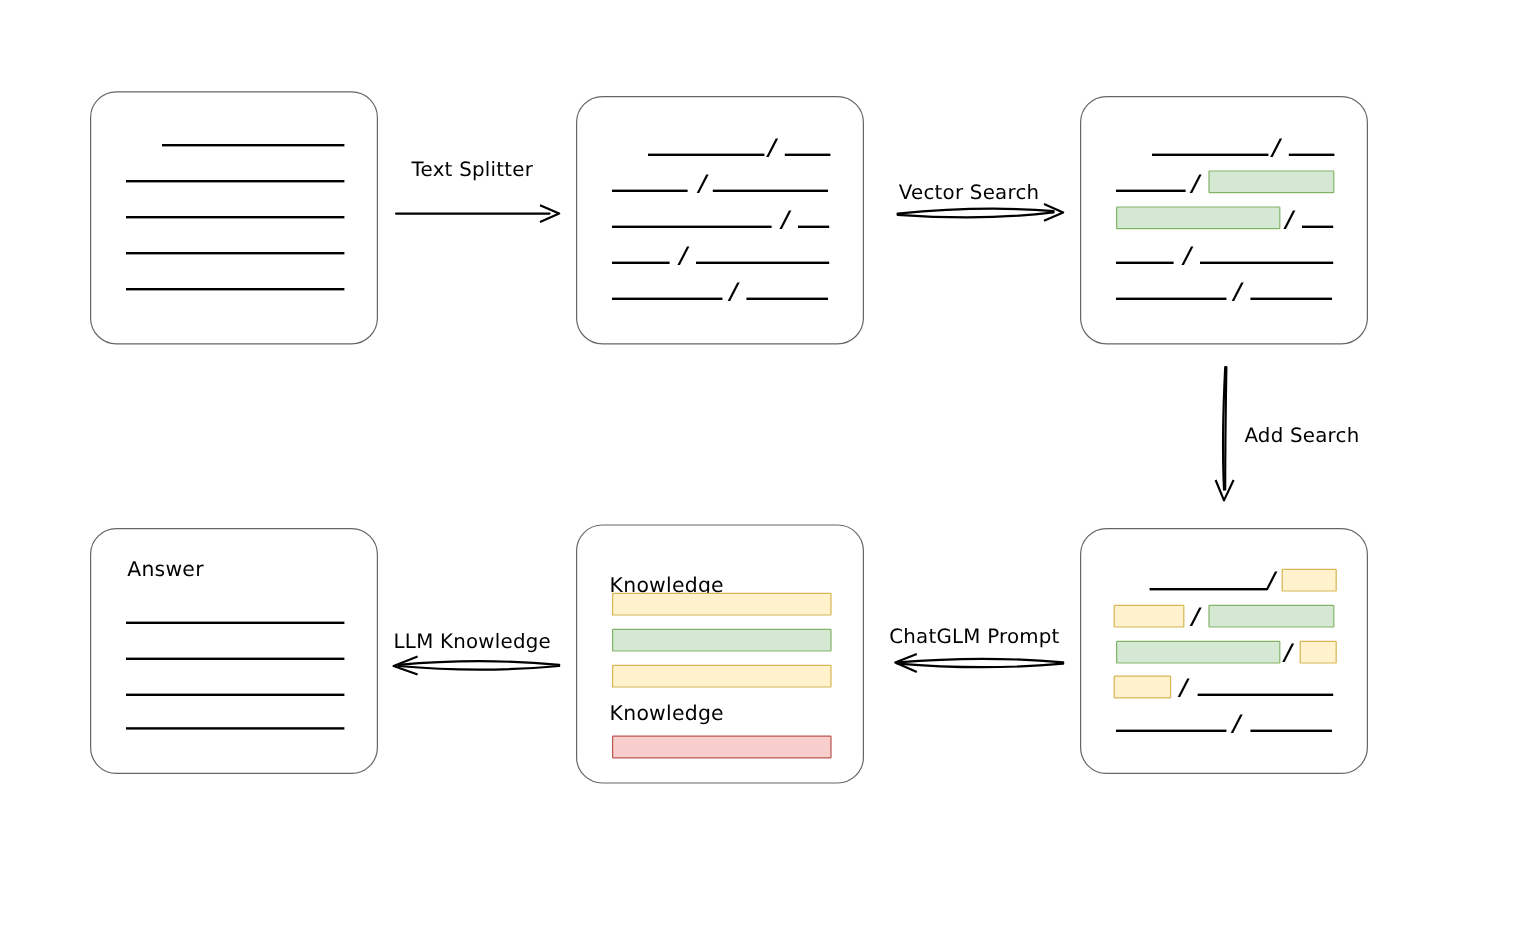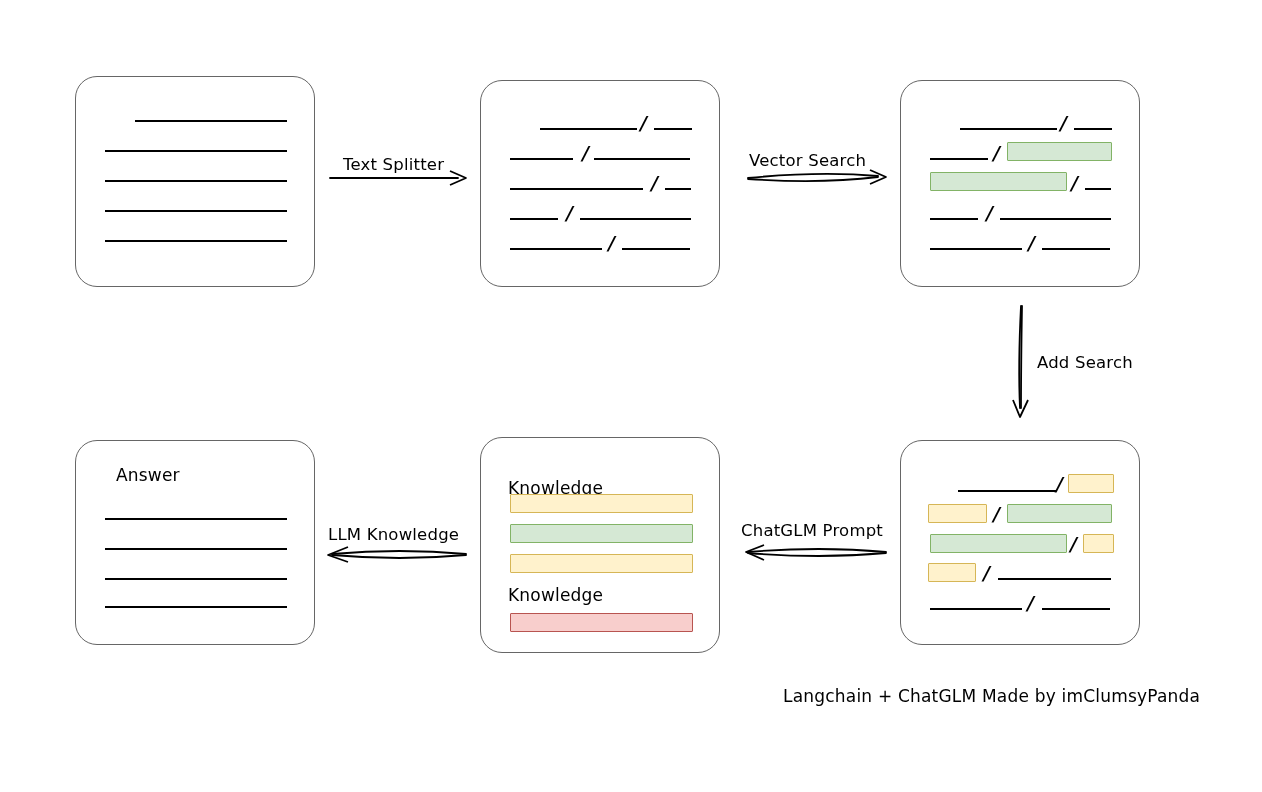--- a/index.html
+++ b/index.html
@@ -117,21 +117,21 @@
       <path d="M764,545 L746,552 L764,560" stroke="#000" stroke-width="1.8" fill="none" stroke-linejoin="round"></path>
     </g>
 
     <g>
       <path d="M466,554 Q400,548 332,554" stroke="#000" stroke-width="1.8" fill="none" stroke-linecap="round"></path>
       <path d="M466,555 Q400,561 332,555" stroke="#000" stroke-width="1.8" fill="none" stroke-linecap="round"></path>
       <path d="M348,547 L328,555 L348,562" stroke="#000" stroke-width="1.8" fill="none" stroke-linejoin="round"></path>
     </g>
   </svg>
 
-  <div class="edge-label" style="left:343px; top:155px;text-align:right;">Text Splitter</div>
+  <div class="edge-label" style="left:343px; top:132px;text-align:right;">Text Splitter</div>
   <div class="edge-label" style="left:749px; top:151px;">Vector Search</div>
   <div class="edge-label" style="left:1037px; top:353px;">Add Search</div>
   <div class="edge-label" style="left:741px; top:521px;">ChatGLM Prompt</div>
   <div class="edge-label" style="left:328px; top:525px;">LLM Knowledge</div>
 
   <div class="node-box" style="left:75px; top:76px; width:240px; height:211px;"></div>
   <div class="rule" style="left:135px; top:120px; width:152px;"></div>
   <div class="rule" style="left:105px; top:150px; width:182px;"></div>
   <div class="rule" style="left:105px; top:180px; width:182px;"></div>
   <div class="rule" style="left:105px; top:210px; width:182px;"></div>
@@ -205,21 +205,20 @@
 
   <div class="node-box" style="left:480px; top:437px; width:240px; height:216px;"></div>
   <div class="box-title" style="left:508px; top:478px;">Knowledge</div>
   <div class="chip yellow" style="left:510px; top:494px; width:183px; height:19px;"></div>
   <div class="chip green" style="left:510px; top:524px; width:183px; height:19px;"></div>
   <div class="chip yellow" style="left:510px; top:554px; width:183px; height:19px;"></div>
   <div class="box-title" style="left:508px; top:585px;">Knowledge</div>
   <div class="chip red" style="left:510px; top:613px; width:183px; height:19px;"></div>
 
   <div class="node-box" style="left:75px; top:440px; width:240px; height:205px;"></div>
-  <div class="box-title" style="left:106px; top:465px;margin-left:10px;">Answer</div>
+  <div class="box-title" style="left:106px; top:465px;">Answer</div>
   <div class="rule" style="left:105px; top:518px; width:182px;"></div>
   <div class="rule" style="left:105px; top:548px; width:182px;"></div>
   <div class="rule" style="left:105px; top:578px; width:182px;"></div>
   <div class="rule" style="left:105px; top:606px; width:182px;"></div>
 
-  <div class="footer-note" style="left:783px; top:686px;">Langchain + ChatGLM Made by imClumsyPanda</div>
 
 </div>
 
 </body></html>

